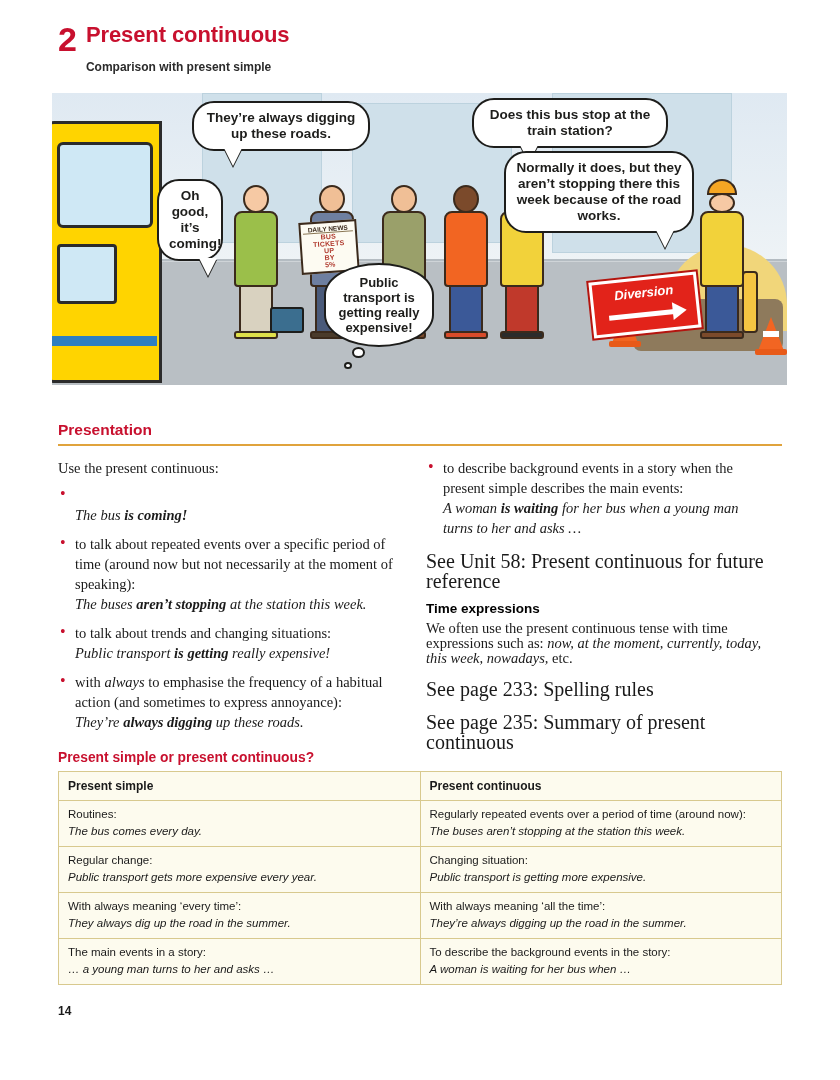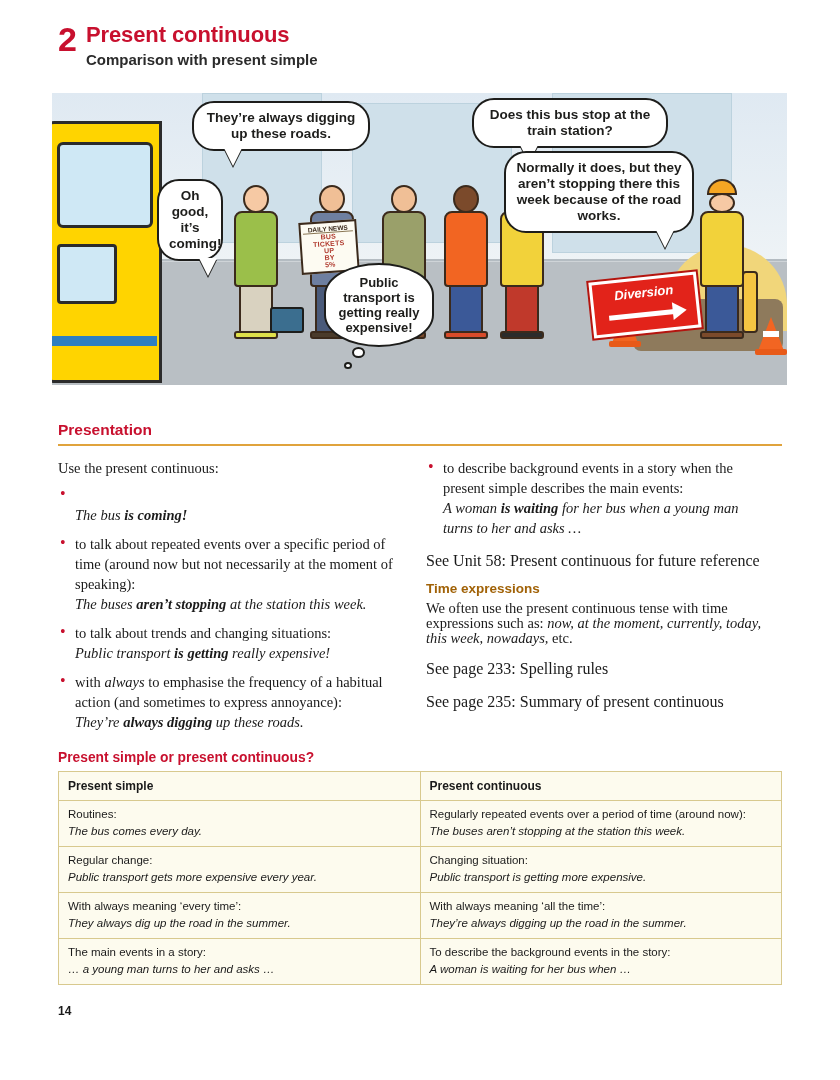--- a/index.html
+++ b/index.html
@@ -44,24 +44,24 @@
     font-family: "Liberation Sans", sans-serif;
     font-weight: bold;
     font-size: 22px;
     color: #c8102e;
     line-height: 25px;
     letter-spacing: -0.1px;
   }
   .unit-subtitle {
     font-family: "Liberation Sans", sans-serif;
     font-weight: bold;
-    font-size: 15px;
+    font-size: 12px;
     color: #2b2b2b;
     line-height: 18px;
-    margin-top: 4px;
+    margin-top: 11px;
   }
 
   
   .illustration {
     position: absolute;
     left: 52px;
     top: 93px;
     width: 735px;
     height: 292px;
     overflow: hidden;
@@ -168,23 +168,23 @@
   ul.bullets { list-style:none; margin:0; padding:0; }
   ul.bullets > li {
     position:relative; padding-left:17px; margin-bottom:9px;
     font-size:14.5px; line-height:20px;
   }
   ul.bullets > li::before {
     content:"•"; position:absolute; left:2px; top:-1px; color:#c8102e; font-size:16px; line-height:20px;
   }
   em { font-style:italic; }
   .bi { font-style:italic; font-weight:bold; }
-  .seeline { font-size:16px; line-height:20px; margin:13px 0 10px 0; }
+  .seeline { font-size:20px; line-height:20px; margin:13px 0 10px 0; }
   .subhead {
-    font-family:"Liberation Sans", sans-serif; font-weight:bold; color:#a16207;
+    font-family:"Liberation Sans", sans-serif; font-weight:bold; color:#000000;
     font-size:13.5px; margin:8px 0 5px 0;
   }
   .para { font-size:14.5px; line-height:15px; margin:0 0 8px 0; }
 
   
   #table-head { left:58px; top:750px; font-size:13.8px; }
   table.compare {
     position:absolute; left:58px; top:771px; width:724px;
     border-collapse:collapse;
     font-family:"Liberation Sans", sans-serif;

